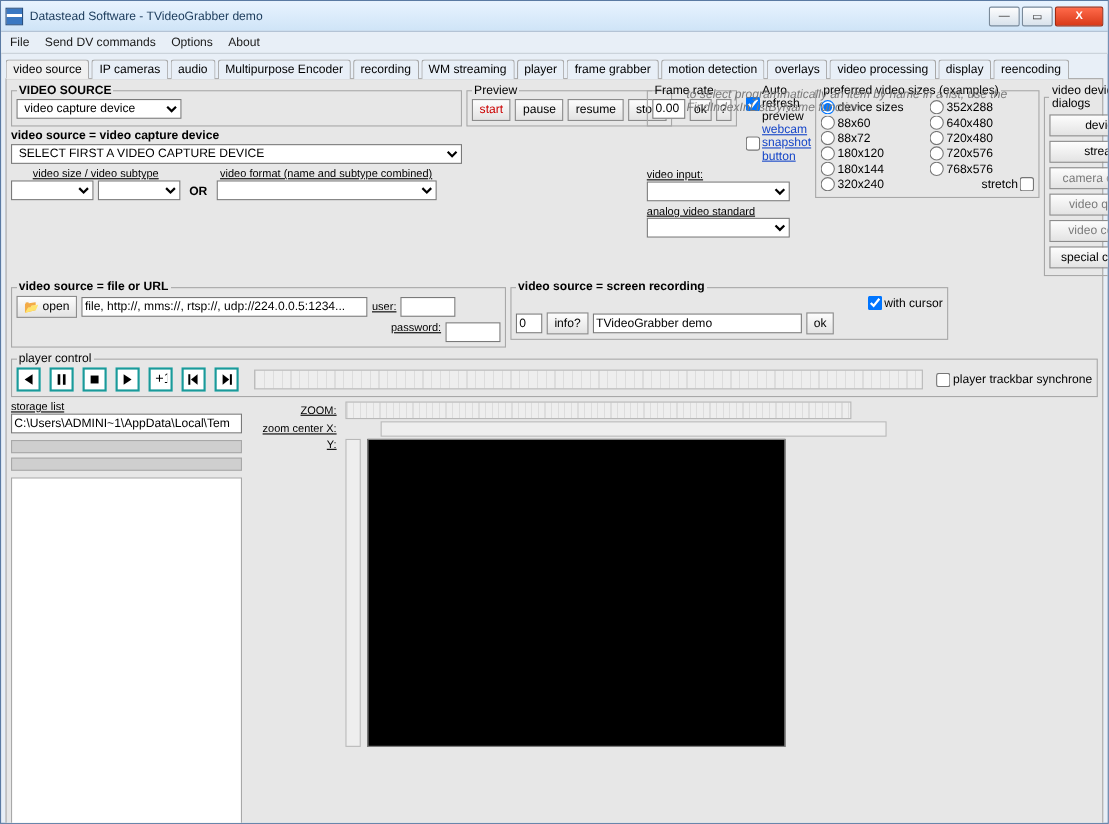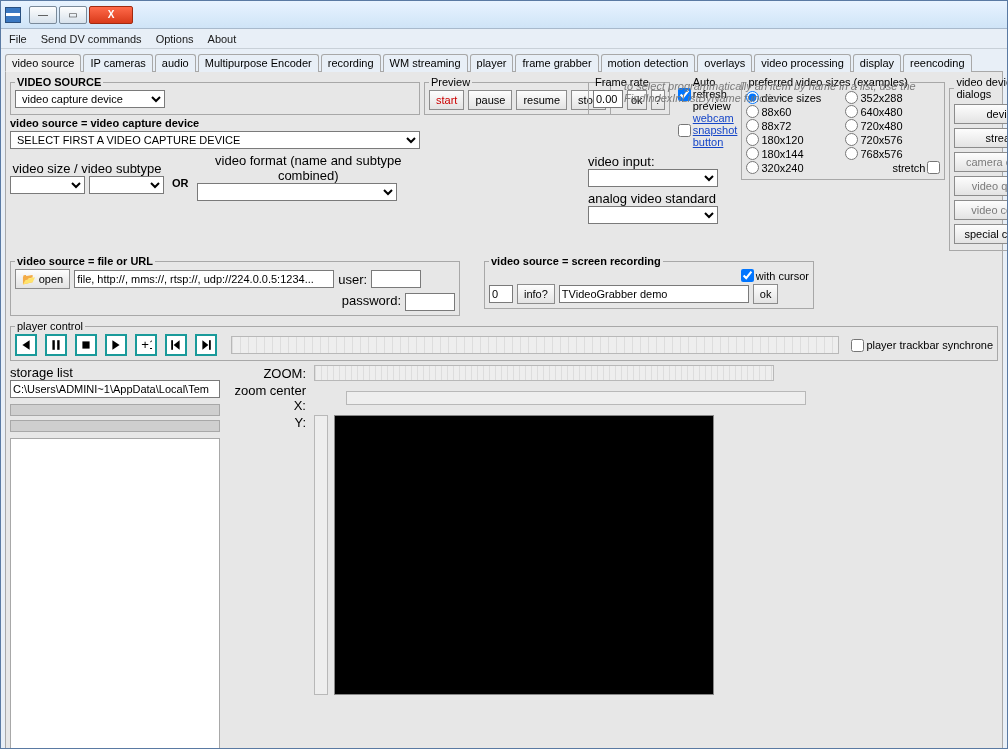--- a/index.html
+++ b/index.html
@@ -14,36 +14,37 @@
 .tabstrip { display:flex; padding:4px 4px 0 4px; gap:0; }
 .tab { padding:2px 6px; border:1px solid #a8a8a8; border-bottom:none; background:#e8eff7; border-radius:3px 3px 0 0; margin-right:2px; position:relative; top:1px; }
 .tab.active { background:#f0f0f0; border-bottom:1px solid #f0f0f0; z-index:2; }
 .workarea { margin:0 4px 4px 4px; border:1px solid #a8a8a8; background:#e7e7e7; padding:4px; }
 fieldset { border:1px solid #a8a8a8; padding:2px 4px 4px 4px; margin:0; }
 legend { font-size:11px; padding:0 2px; }
 .row { display:flex; gap:4px; align-items:flex-start; }
 select, input[type=text] { border:1px solid #7a7a7a; background:#fff; height:18px; font-size:11px; padding:0 2px; }
 .button { border:1px solid #8c8c8c; background:linear-gradient(#fdfdfd,#e3e3e3); padding:1px 6px; height:20px; display:inline-flex; align-items:center; justify-content:center; font-size:11px; }
 .button.start { color:#c00; font-weight:normal; }
-.lbl { font-size:13px; }
+.lbl { font-size:10px;text-decoration:underline; }
 .bold { font-weight:bold; }
 .link { color:#1646c8; text-decoration:underline; }
 .radio-row { display:flex; align-items:center; gap:2px; font-size:11px; margin:1px 0; }
 .checkbox-row { display:flex; align-items:center; gap:2px; font-size:11px; }
 .gray { color:#7a7a7a; }
 .square-btn { width:22px; height:22px; border:2px solid #1a9a9a; background:#fff; display:flex; align-items:center; justify-content:center; margin-right:4px; }
 .square-btn svg { width:12px; height:12px; }
 .thin-input { height:16px; }
 .italic-hint { color:#7a7a7a; font-style:italic; }
 </style>
 </head>
 <body>
 
 <div class="titlebar">
   <div class="titlebar-icon"></div>
+  <div class="titlebar-title">Datastead Software - TVideoGrabber demo</div>
   <div class="winbtn">—</div>
   <div class="winbtn">▭</div>
   <div class="winbtn close">X</div>
 </div>
 
 <div class="menubar">
   <span>File</span>
   <span>Send DV commands</span>
   <span>Options</span>
   <span>About</span>
@@ -226,21 +227,21 @@
         <input type="text" style="width: 260px;" value="file, http://, mms://, rtsp://, udp://224.0.0.5:1234...">
         <span class="lbl">user:</span>
         <input type="text" style="width: 50px;">
       </div>
       <div class="row" style="justify-content:flex-end; margin-top:4px;">
         <span class="lbl">password:</span>
         <input type="text" style="width: 50px;">
       </div>
     </fieldset>
 
-    <fieldset style="width:330px;margin-left:20px;">
+    <fieldset style="width:398px;">
       <legend class="bold">video source = screen recording</legend>
       <div class="checkbox-row" style="justify-content:flex-end;">
           <input type="checkbox" checked="" style="">
           <span>with cursor</span>
         </div>
       <div class="row" style="align-items:center; margin-top:2px;">
         <input type="text" style="width: 24px;" value="0">
         <div class="button">info?</div>
         <input type="text" style="width: 190px;" value="TVideoGrabber demo">
         <div class="button">ok</div>

